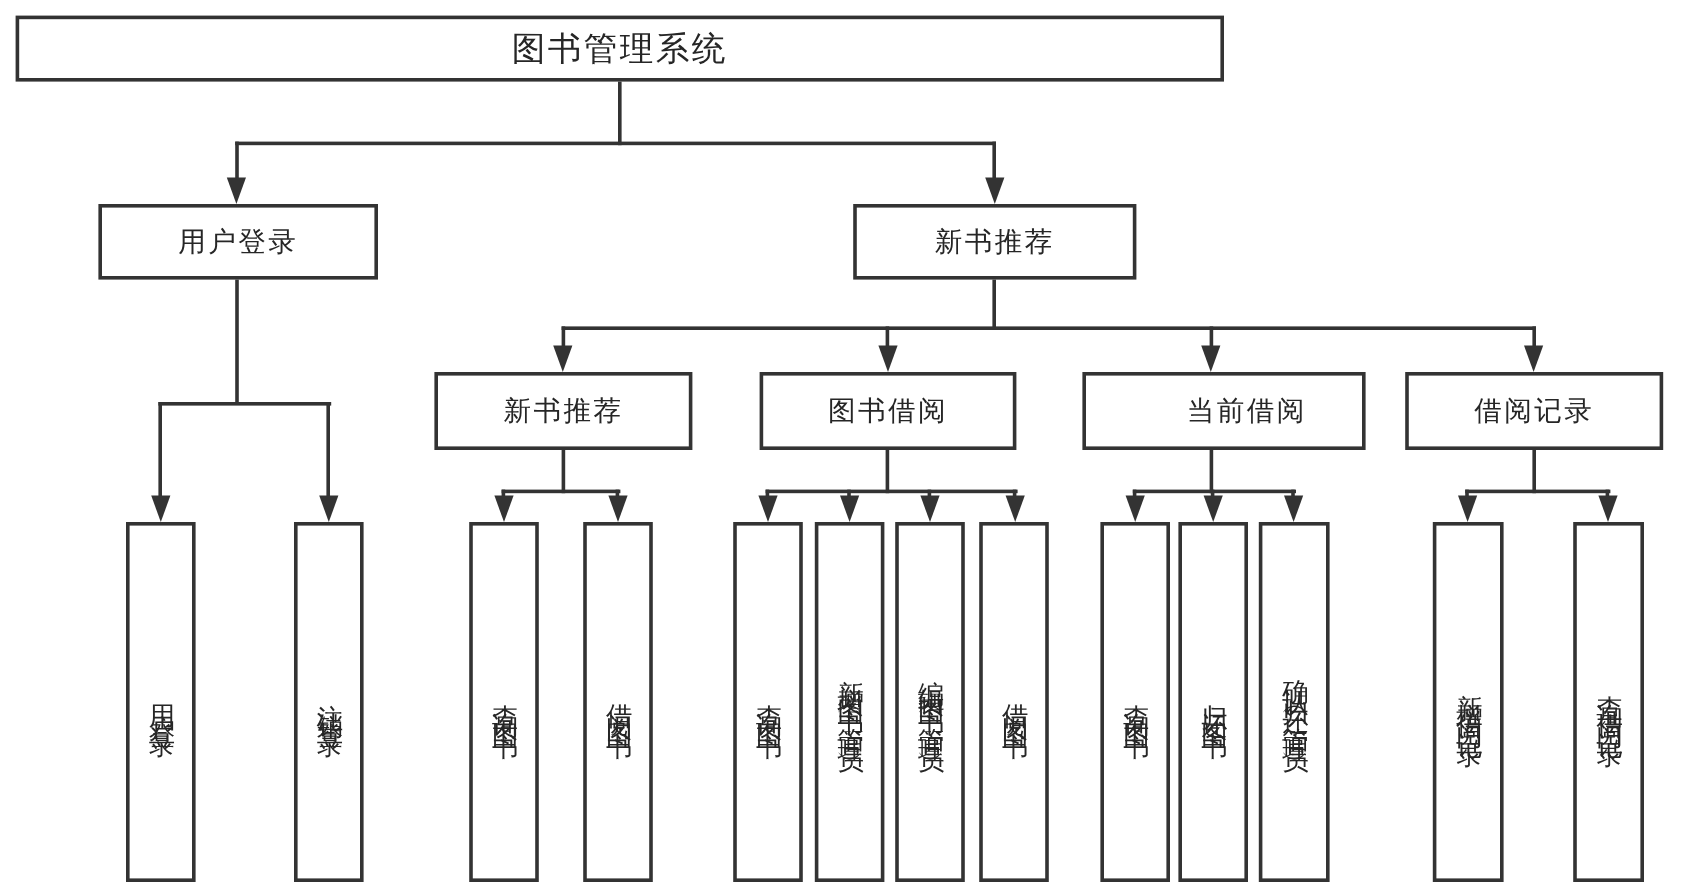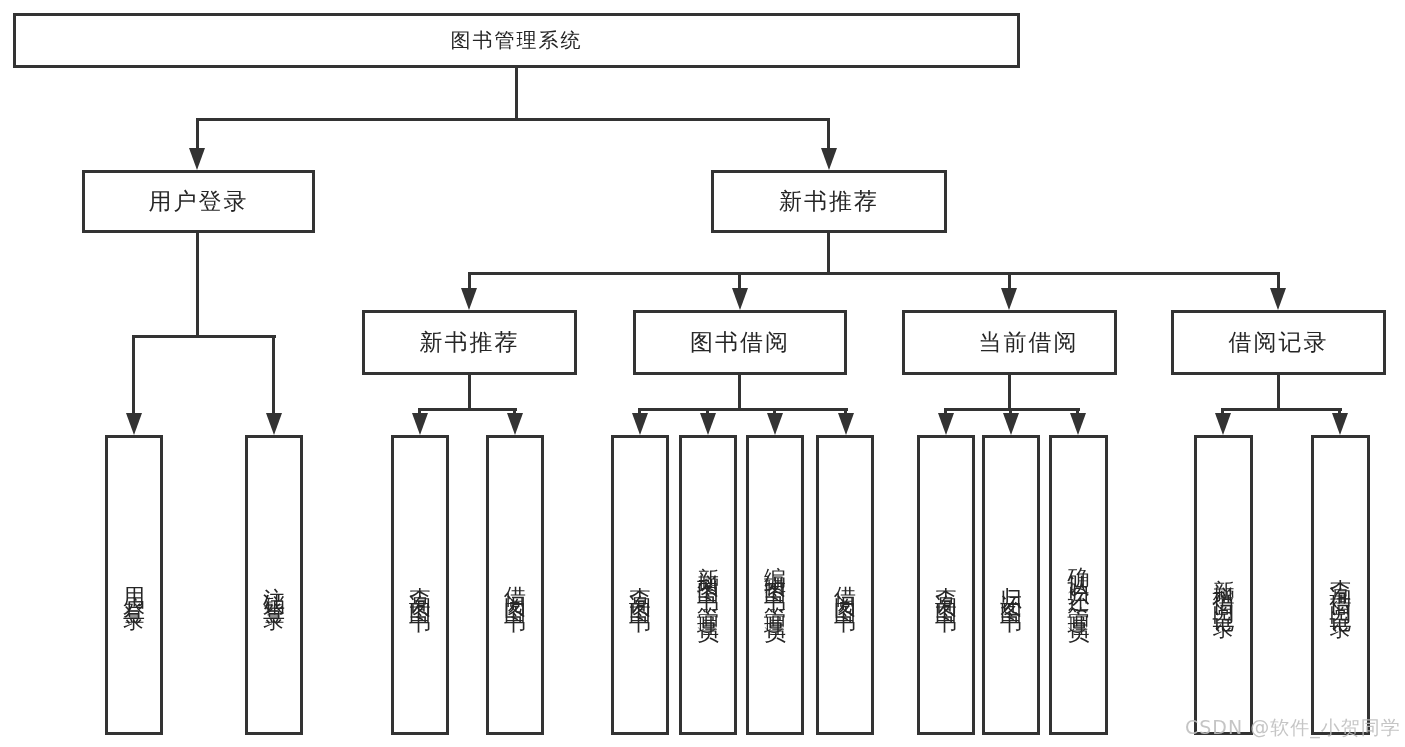--- a/index.html
+++ b/index.html
@@ -12,21 +12,21 @@
   #canvas{
     position:relative;width:1405px;height:747px;background:var(--bg);
     font-family:"DejaVu Sans","Liberation Sans",sans-serif;
     color:var(--text);overflow:hidden;
   }
   .box{
     position:absolute;box-sizing:border-box;border:3px solid var(--line);
     background:var(--bg);display:flex;align-items:center;justify-content:center;
   }
   .hbox .lbl{font-size:23px;font-weight:500;letter-spacing:2px;white-space:nowrap;}
-  .title .lbl{font-size:20px;}
+  .title .lbl{font-size:28px;}
   .vbox .lbl{
     writing-mode:vertical-rl;text-orientation:mixed;
     font-size:22px;font-weight:500;letter-spacing:8px;line-height:1;white-space:nowrap;
   }
   .hl{position:absolute;height:3px;background:var(--line);}
   .vl{position:absolute;width:3px;background:var(--line);}
   .arrow{
     position:absolute;width:0;height:0;
     border-left:8px solid transparent;border-right:8px solid transparent;
     border-top:22px solid var(--line);
@@ -76,21 +76,21 @@
   <div class="arrow" style="left:1001px;top:288px;"></div>
   <div class="vl" style="left:1277px;top:272px;height:18px;"></div>
   <div class="arrow" style="left:1270px;top:288px;"></div>
 
   <div class="box hbox" style="left:633px;top:310px;width:214px;height:65px;">
     <span class="lbl">图书借阅</span>
   </div>
   <div class="box hbox" style="left:362px;top:310px;width:215px;height:65px;">
     <span class="lbl">新书推荐</span>
   </div>
-  <div class="box hbox" style="left:902px;top:310px;width:215px;height:65px;padding-left:38px;">
+  <div class="box hbox" style="left:902px;top:310px;width:236px;height:65px;padding-left:38px;">
     <span class="lbl">当前借阅</span>
   </div>
   <div class="box hbox" style="left:1171px;top:310px;width:215px;height:65px;">
     <span class="lbl">借阅记录</span>
   </div>
 
   <div class="vl" style="left:468px;top:375px;height:36px;"></div>
   <div class="hl" style="left:418px;top:408px;width:99px;"></div>
   <div class="vl" style="left:418px;top:408px;height:8px;"></div>
   <div class="arrow" style="left:412px;top:413px;"></div>
@@ -161,15 +161,14 @@
     <span class="lbl">确认归还（管理员）</span>
   </div>
 
   <div class="box vbox" style="left:1194px;top:435px;width:59px;height:300px;">
     <span class="lbl">新增借阅记录</span>
   </div>
   <div class="box vbox" style="left:1311px;top:435px;width:59px;height:300px;">
     <span class="lbl">查询借阅记录</span>
   </div>
 
-  <div class="watermark">CSDN @软件_小贺同学</div>
 
 </div>
 
 </body></html>

